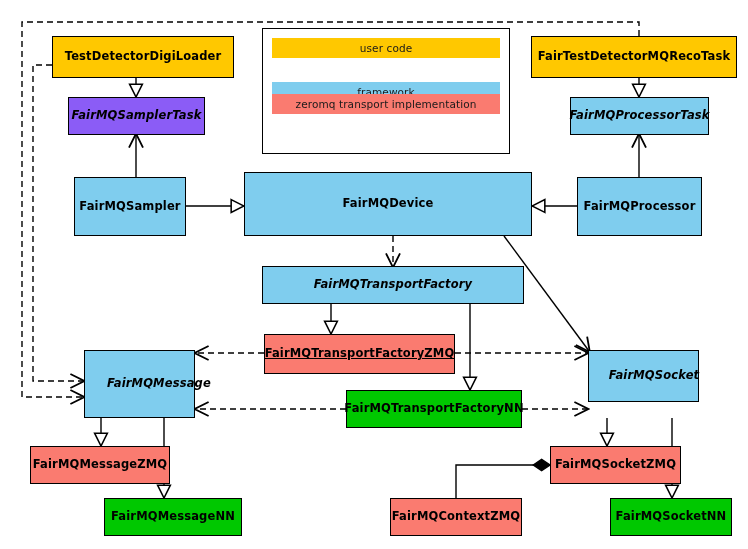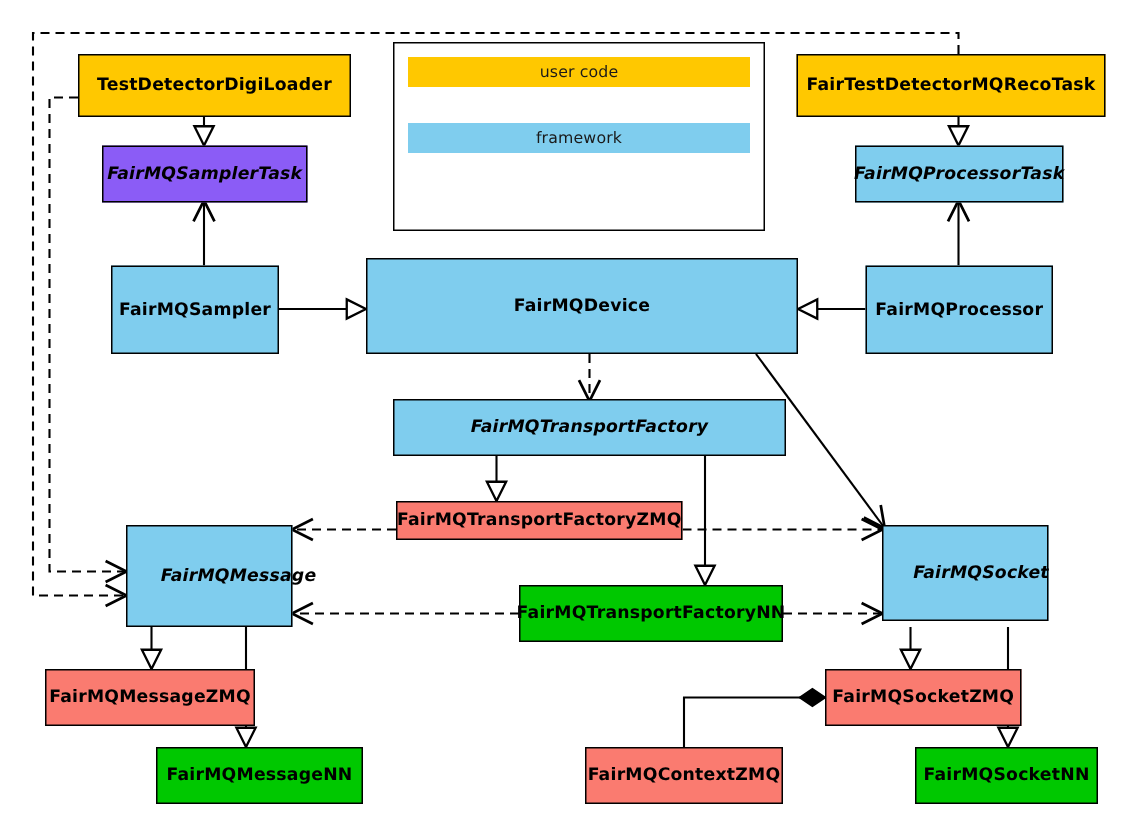--- a/index.html
+++ b/index.html
@@ -125,26 +125,27 @@
 
   <div id="nodes-layer">
       <div class="node" style="left: 52px; top: 36px; width: 182px; height: 42px; background: rgb(255, 200, 0);">TestDetectorDigiLoader</div>
       <div class="node" style="left: 531px; top: 36px; width: 206px; height: 42px; background: rgb(255, 200, 0); text-align: center;">FairTestDetectorMQRecoTask</div>
       <div class="node abstract" style="left: 68px; top: 97px; width: 137px; height: 38px; background: #8b5cf6;">FairMQSamplerTask</div>
       <div class="node abstract" style="left: 570px; top: 97px; width: 139px; height: 38px; background: rgb(127, 205, 238);">FairMQProcessorTask</div>
       <div class="node" style="left: 74px; top: 177px; width: 112px; height: 59px; background: rgb(127, 205, 238);">FairMQSampler</div>
       <div class="node" style="left: 244px; top: 172px; width: 288px; height: 64px; background: rgb(127, 205, 238);">FairMQDevice</div>
       <div class="node" style="left: 577px; top: 177px; width: 125px; height: 59px; background: rgb(127, 205, 238);">FairMQProcessor</div>
       <div class="node abstract" style="left: 262px; top: 266px; width: 262px; height: 38px; background: rgb(127, 205, 238);">FairMQTransportFactory</div>
-      <div class="node" style="left: 264px; top: 334px; width: 191px; height: 26px; background: rgb(250, 123, 112);">FairMQTransportFactoryZMQ</div>
+      <div class="node" style="left: 264px; top: 334px; width: 191px; height: 40px; background: rgb(250, 123, 112); text-decoration: underline;">FairMQTransportFactoryZMQ</div>
       <div class="node" style="left: 346px; top: 390px; width: 176px; height: 38px; background: rgb(0, 200, 0);">FairMQTransportFactoryNN</div>
       <div class="node abstract" style="left: 84px; top: 350px; width: 111px; height: 68px; background: rgb(127, 205, 238); padding-left: 39px;">FairMQMessage</div>
-      <div class="node abstract" style="left: 588px; top: 350px; width: 111px; height: 64px; background: rgb(127, 205, 238); padding-left: 21px;">FairMQSocket</div>
+      <div class="node abstract" style="left: 588px; top: 350px; width: 111px; height: 52px; background: rgb(127, 205, 238); padding-left: 21px;">FairMQSocket</div>
       <div class="node" style="left: 30px; top: 446px; width: 140px; height: 38px; background: rgb(250, 123, 112);">FairMQMessageZMQ</div>
       <div class="node" style="left: 104px; top: 498px; width: 138px; height: 38px; background: rgb(0, 200, 0);">FairMQMessageNN</div>
       <div class="node" style="left: 550px; top: 446px; width: 131px; height: 38px; background: rgb(250, 123, 112);">FairMQSocketZMQ</div>
       <div class="node" style="left: 390px; top: 498px; width: 132px; height: 38px; background: rgb(250, 123, 112);">FairMQContextZMQ</div>
       <div class="node" style="left: 610px; top: 498px; width: 122px; height: 38px; background: rgb(0, 200, 0);">FairMQSocketNN</div>
     </div>
 
 <div class="legend-row" style="position: absolute; left: 272px; top: 38px; width: 228px; height: 20px; background: rgb(255, 200, 0); z-index: 4;">user code</div>
     <div class="legend-row" style="position: absolute; left: 272px; top: 66px; width: 228px; height: 20px; background: rgb(127, 205, 238); z-index: 4; margin-top: 16px;">framework</div>
+    <div class="legend-row" style="position: absolute; left: 272px; top: 94px; width: 228px; height: 20px; background: rgb(250, 123, 112); z-index: 4;">zeromq transport implementation</div>
   </div>
 
 </body></html>

